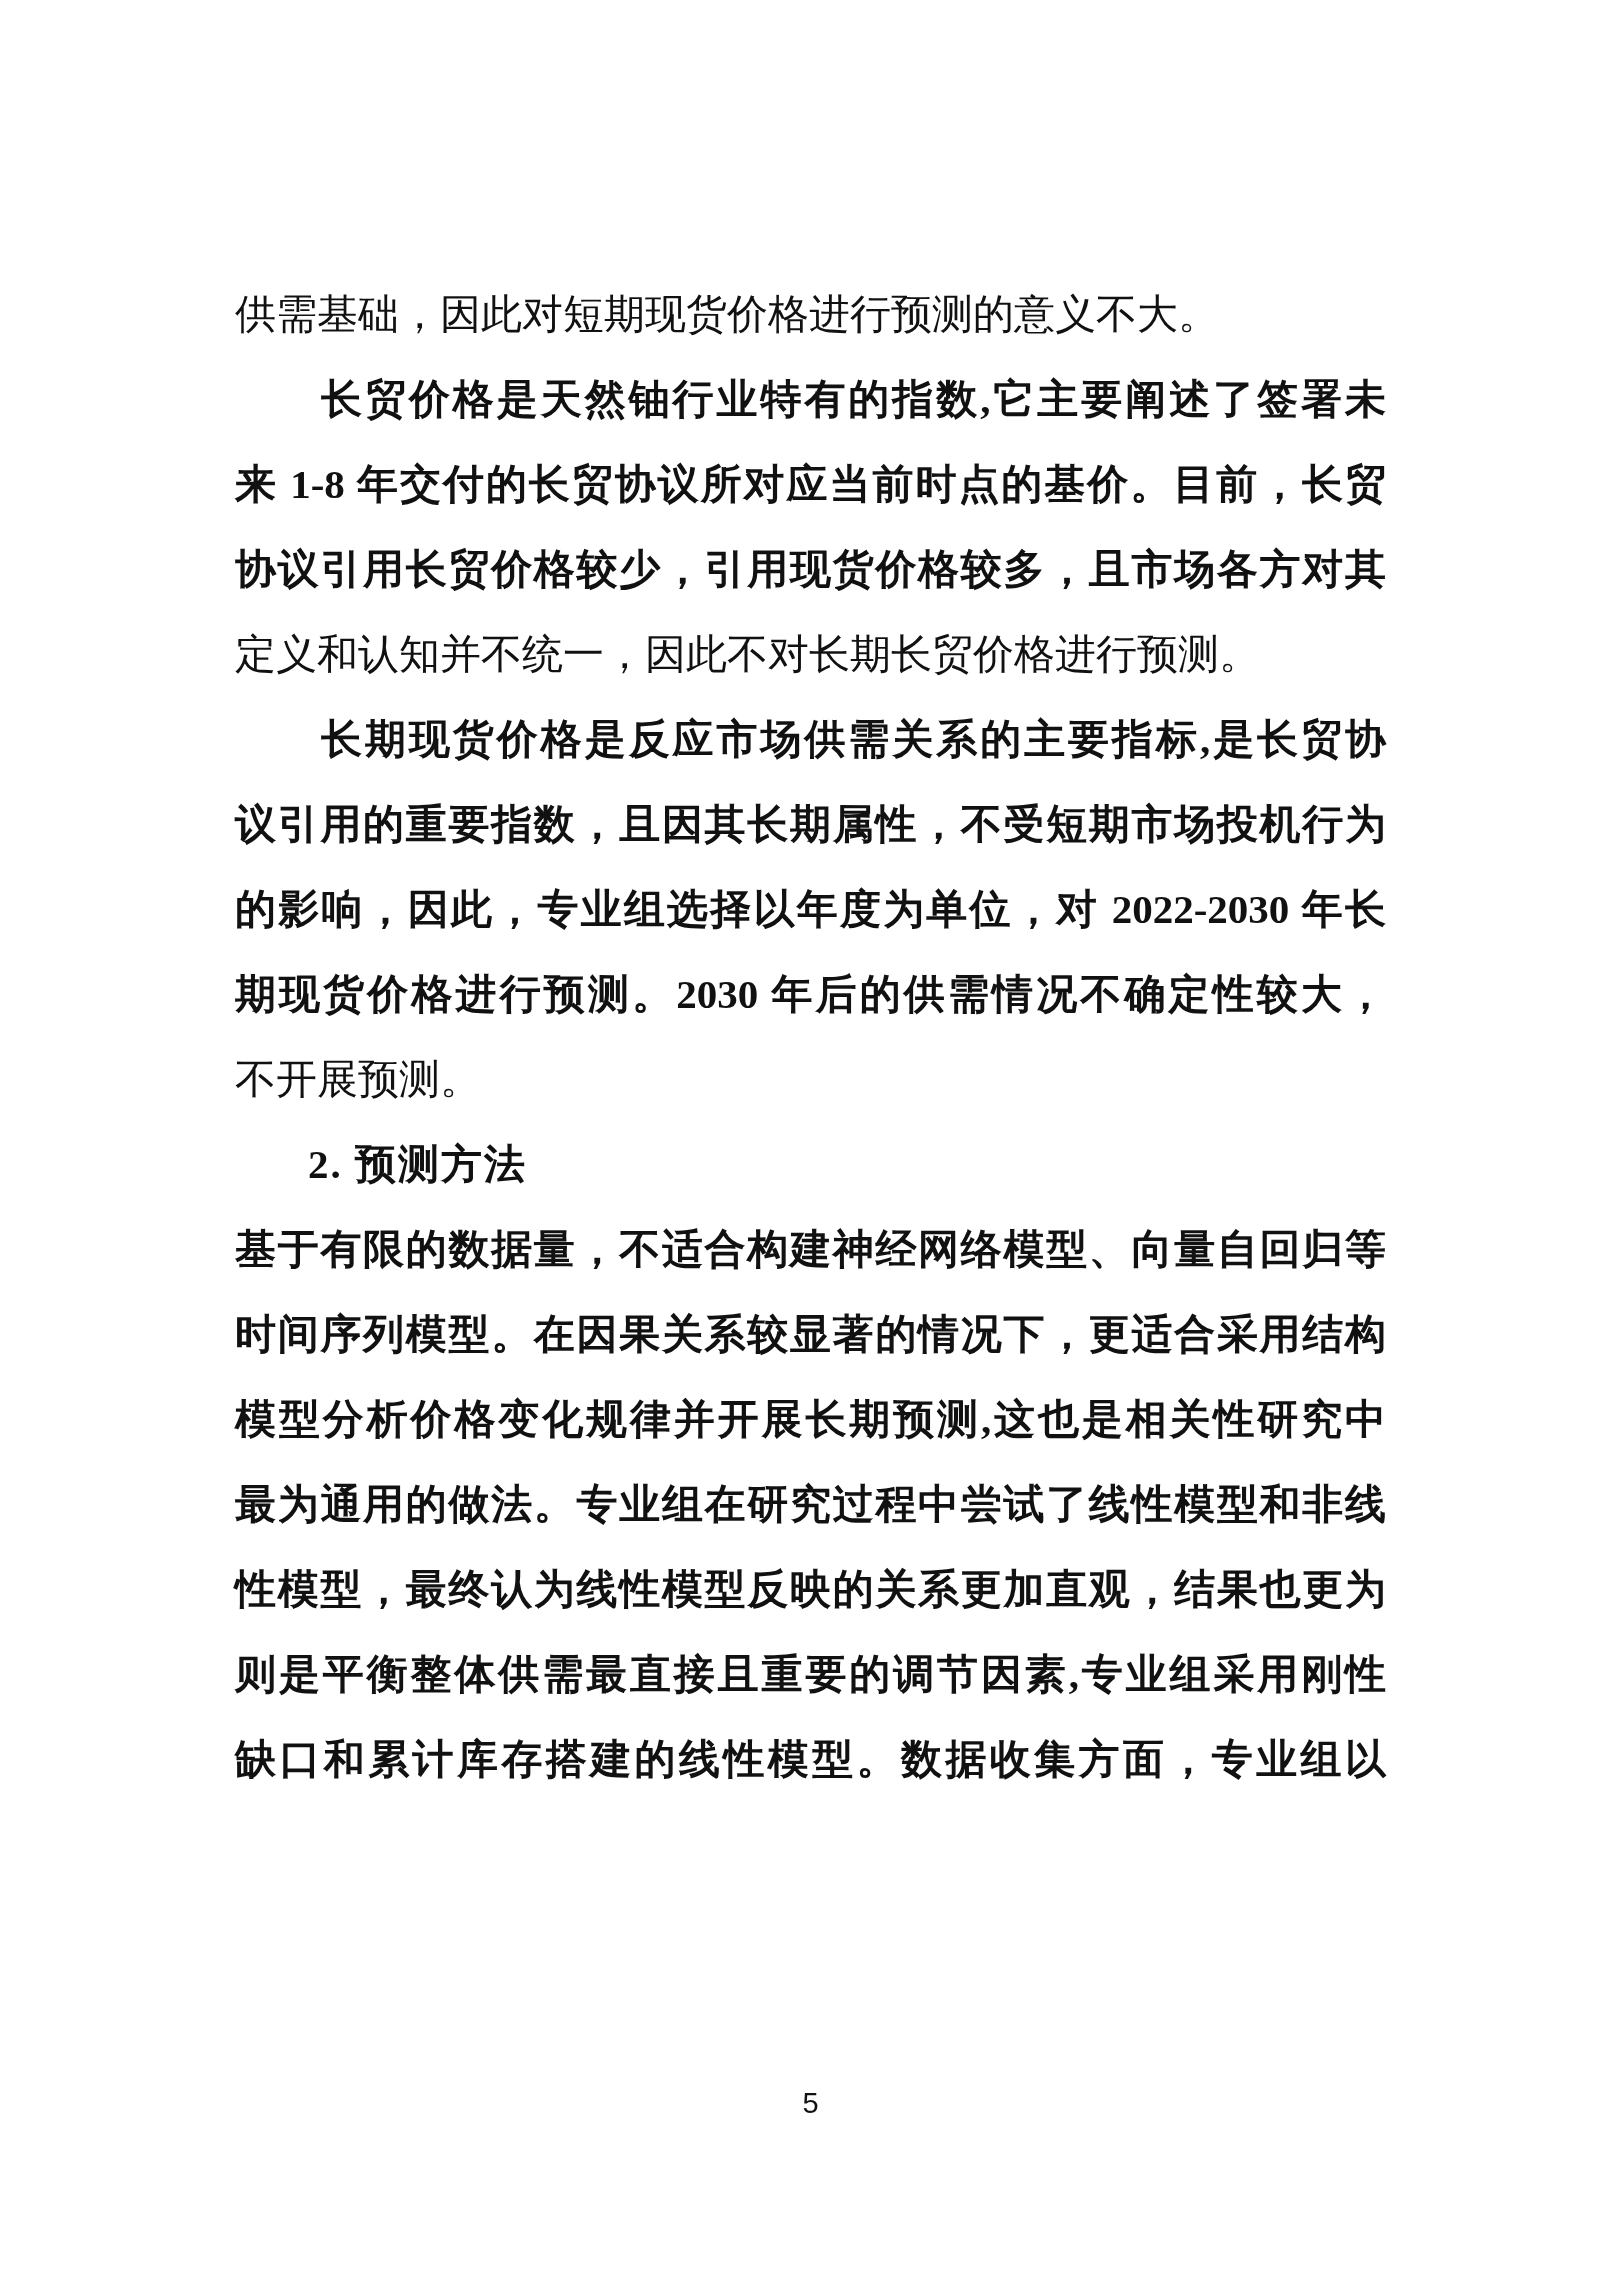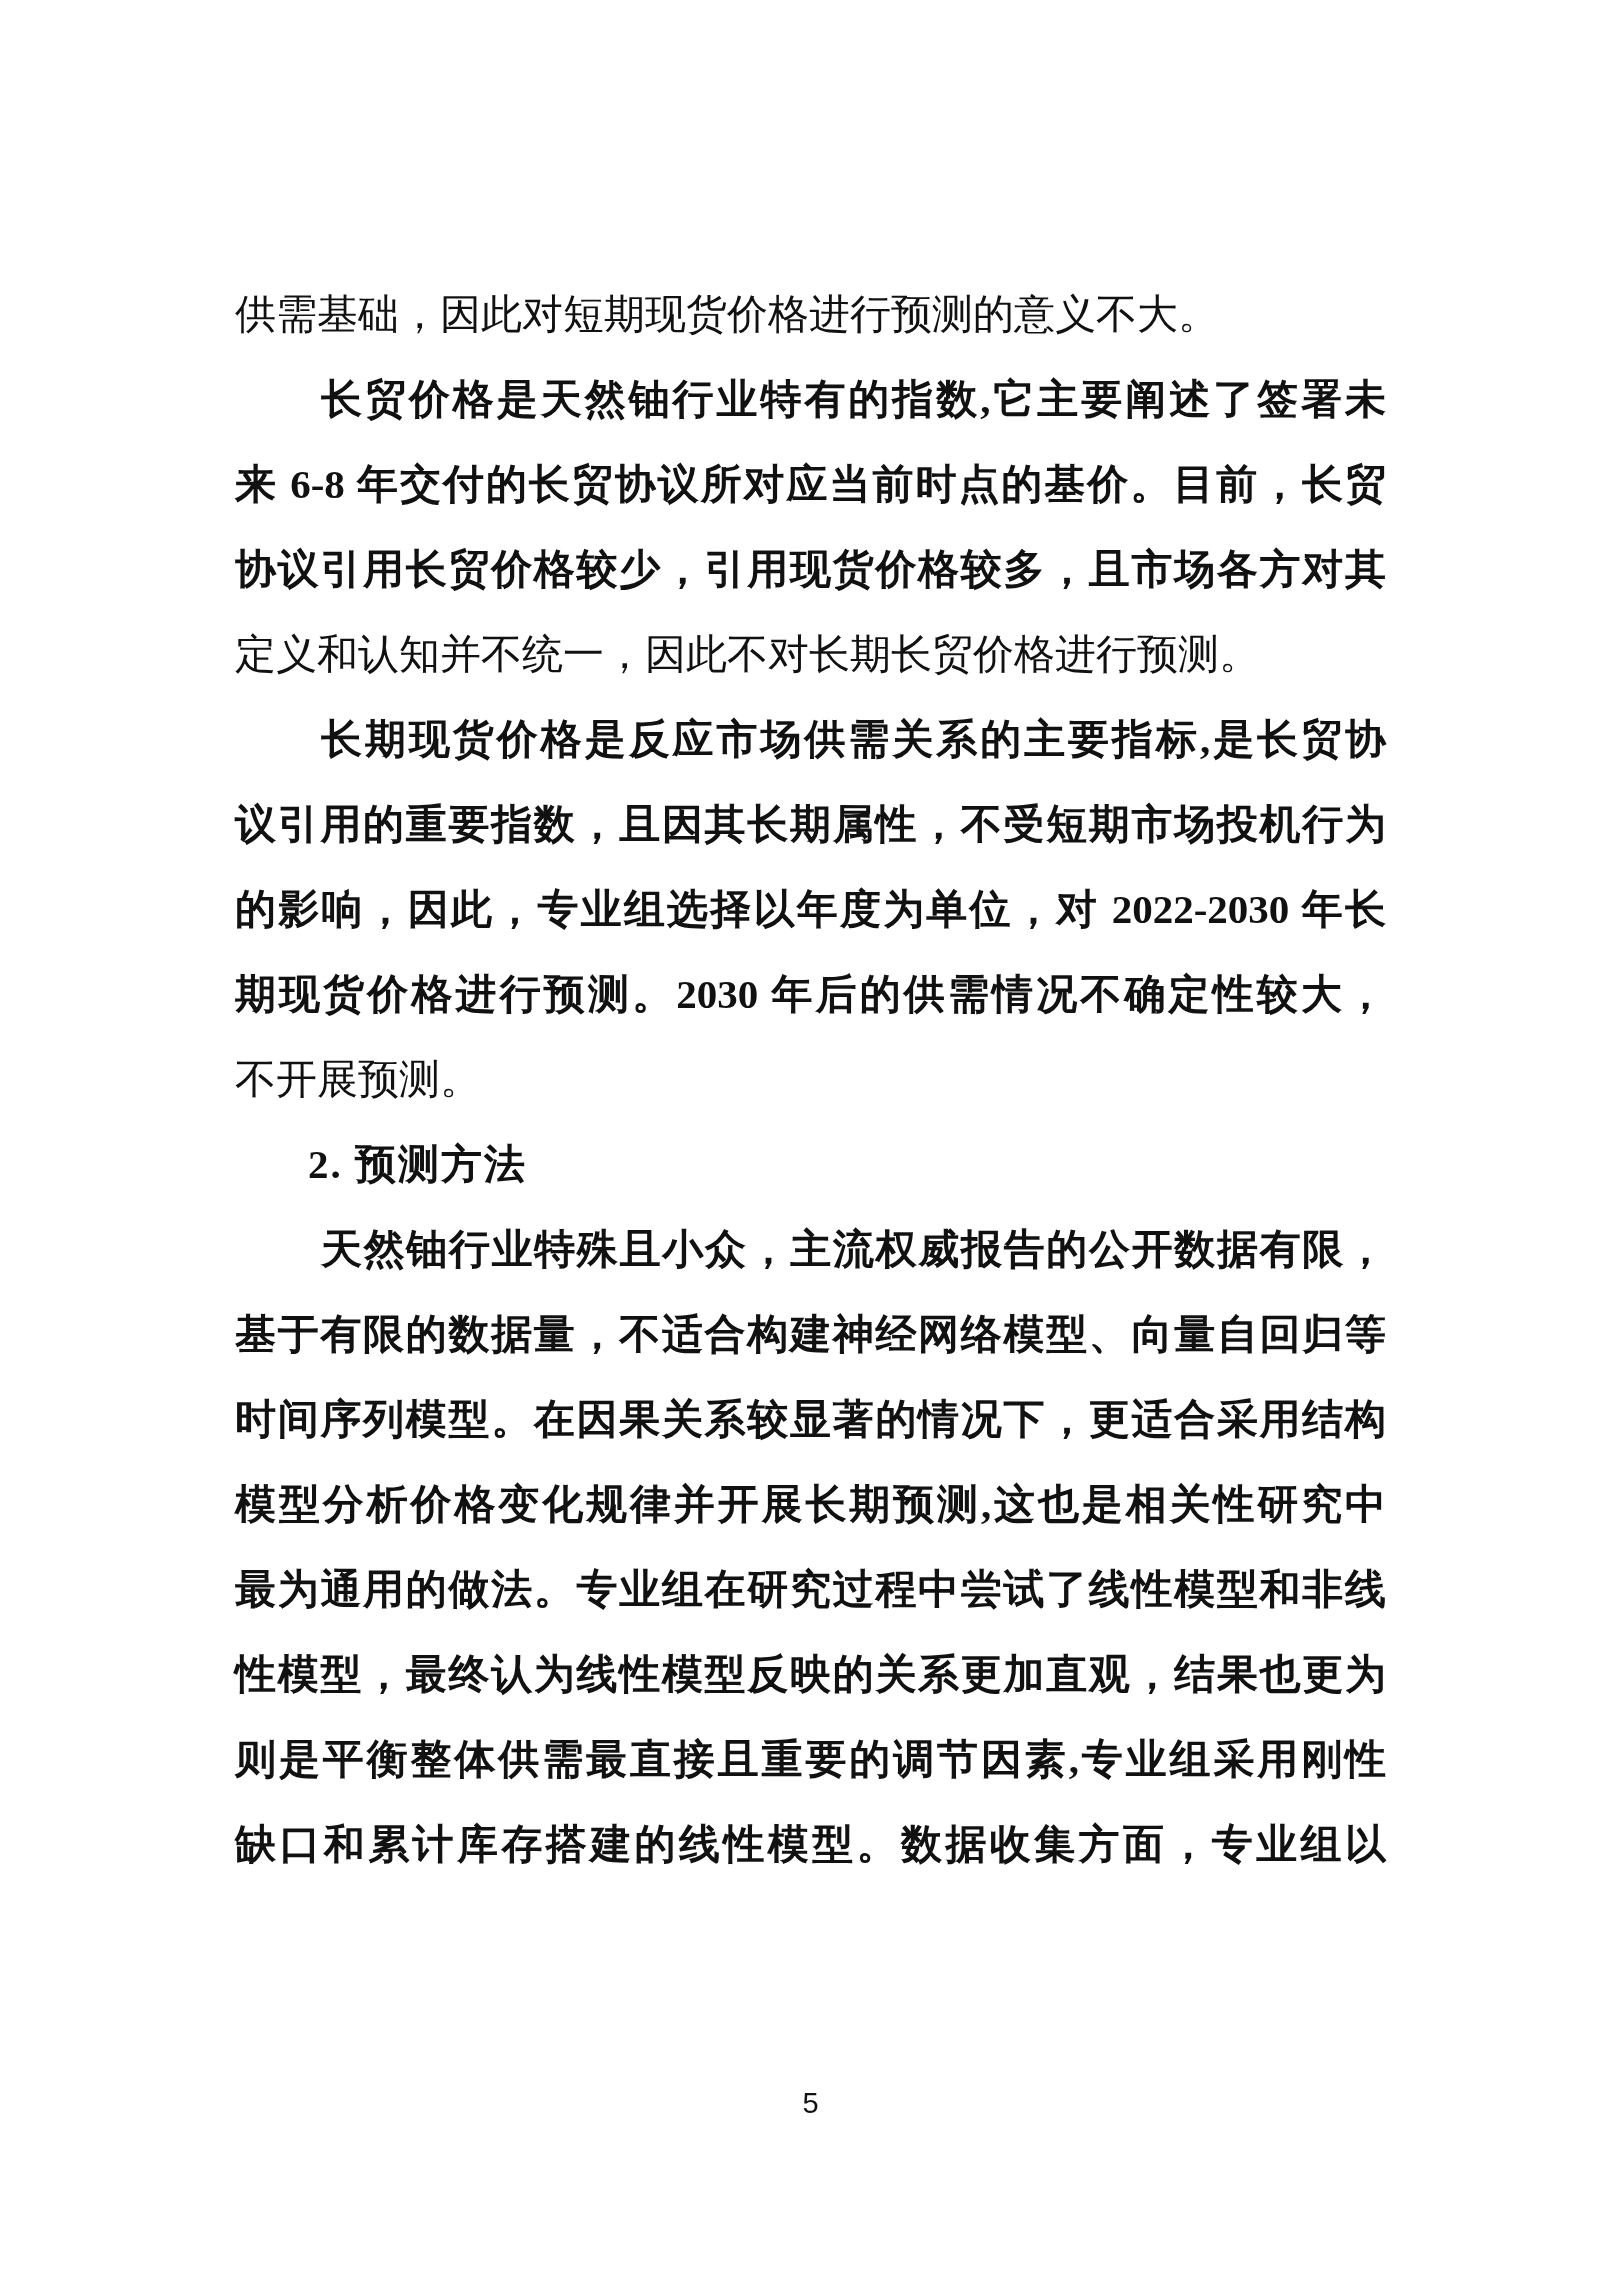--- a/index.html
+++ b/index.html
@@ -52,30 +52,29 @@
     color:#111111;
   }
 </style>
 </head>
 <body>
 
 <div class="page">
   <div class="content">
     <div class="line">供需基础，因此对短期现货价格进行预测的意义不大。</div>
     <div class="line j indent">长贸价格是天然铀行业特有的指数,它主要阐述了签署未</div>
-    <div class="line j">来 6-8 年交付的长贸协议所对应当前时点的基价。目前，长贸</div>
+    <div class="line j">来 1-8 年交付的长贸协议所对应当前时点的基价。目前，长贸</div>
     <div class="line j">协议引用长贸价格较少，引用现货价格较多，且市场各方对其</div>
     <div class="line">定义和认知并不统一，因此不对长期长贸价格进行预测。</div>
     <div class="line j indent">长期现货价格是反应市场供需关系的主要指标,是长贸协</div>
     <div class="line j">议引用的重要指数，且因其长期属性，不受短期市场投机行为</div>
     <div class="line j">的影响，因此，专业组选择以年度为单位，对 2022-2030 年长</div>
     <div class="line j">期现货价格进行预测。2030 年后的供需情况不确定性较大，</div>
     <div class="line">不开展预测。</div>
     <div class="line heading">2. 预测方法</div>
-    <div class="line j indent">天然铀行业特殊且小众，主流权威报告的公开数据有限，</div>
     <div class="line j">基于有限的数据量，不适合构建神经网络模型、向量自回归等</div>
     <div class="line j">时间序列模型。在因果关系较显著的情况下，更适合采用结构</div>
     <div class="line j">模型分析价格变化规律并开展长期预测,这也是相关性研究中</div>
     <div class="line j">最为通用的做法。专业组在研究过程中尝试了线性模型和非线</div>
     <div class="line j">性模型，最终认为线性模型反映的关系更加直观，结果也更为</div>
     <div class="line j">则是平衡整体供需最直接且重要的调节因素,专业组采用刚性</div>
     <div class="line j">缺口和累计库存搭建的线性模型。数据收集方面，专业组以</div>
   </div>
   <div class="pagenum">5</div>
 </div>

